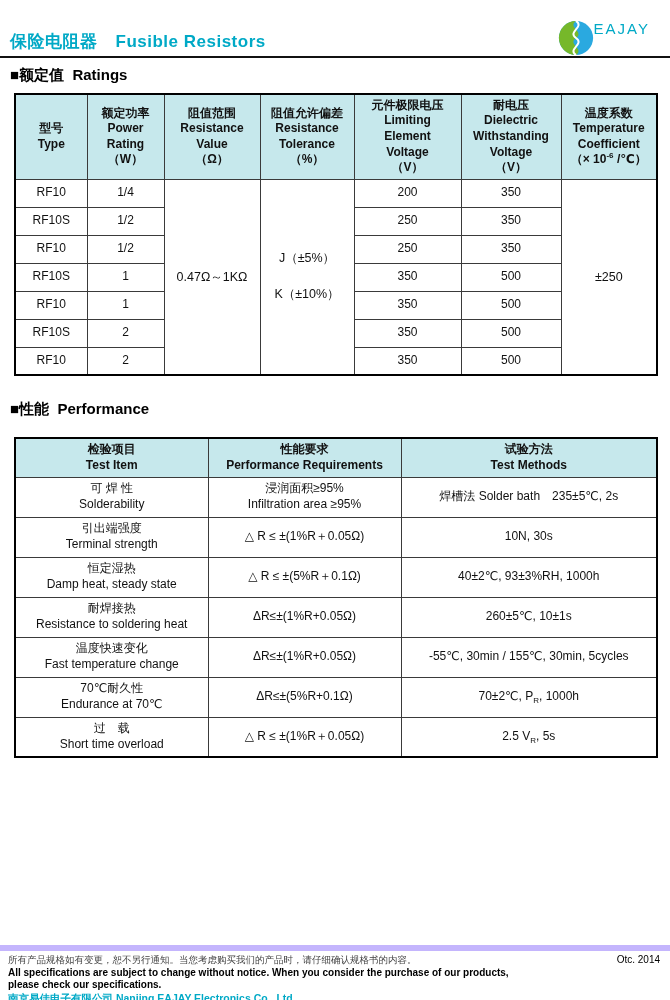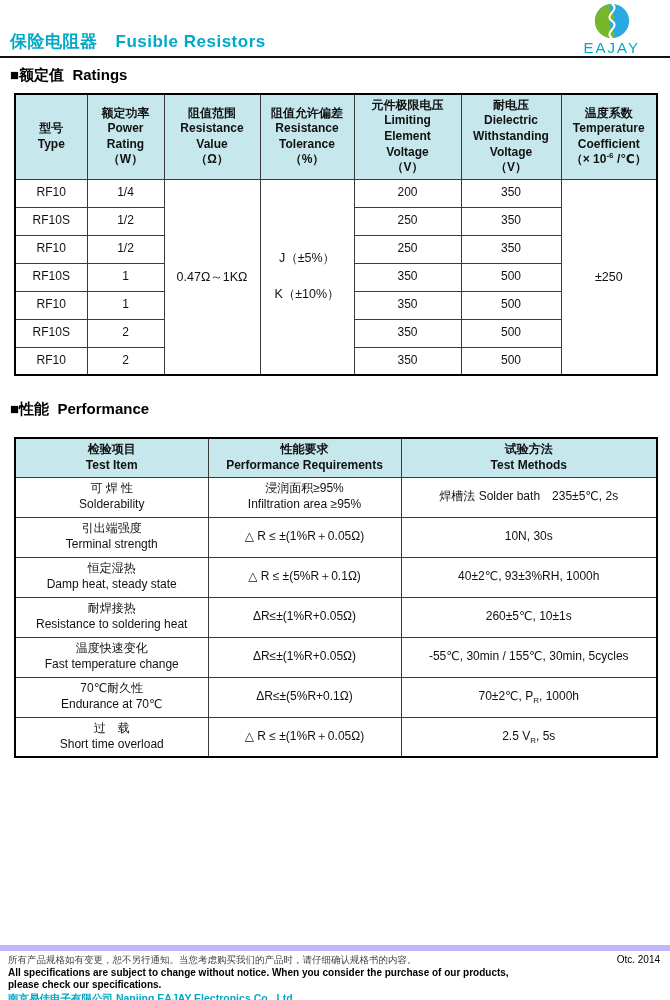--- a/index.html
+++ b/index.html
@@ -5,21 +5,21 @@
   html,body{margin:0;padding:0;background:#e8e8e8;}
   .page{
     position:relative;width:670px;height:1000px;background:#ffffff;
     font-family:"Liberation Sans","DejaVu Sans",sans-serif;color:#1a1a1a;
     overflow:hidden;margin:0 auto;
   }
   
   .hdr{display:flex;justify-content:space-between;align-items:flex-end;height:56px;padding:0 8px 0 10px;gap:34px;}
   .hdr-title{font-size:17px;font-weight:bold;color:#00a9c6;padding-bottom:3px;letter-spacing:.5px;}
   .hdr-title .en{margin-left:18px;}
-  .logo{display:flex;flex-direction:column;align-items:center;margin-right:22px;}
+  .logo{display:flex;flex-direction:row;margin-right:12px;}
   .logo svg{width:36px;height:36px;display:block;}
   .brand{font-size:15px;color:#00a9c6;letter-spacing:2px;line-height:17px;}
   .rule{height:2px;background:#111;width:670px;}
   
   .sec{font-size:15px;font-weight:bold;color:#000;margin:8px 0 8px 10px;white-space:pre;}
   .sec.second{margin-top:24px;margin-bottom:18px;}
   
   table{border-collapse:collapse;table-layout:fixed;margin-left:14px;width:642px;
         font-size:12px;color:#111;}
   th,td{border:1px solid #3a3a3a;text-align:center;vertical-align:middle;padding:0 2px;

